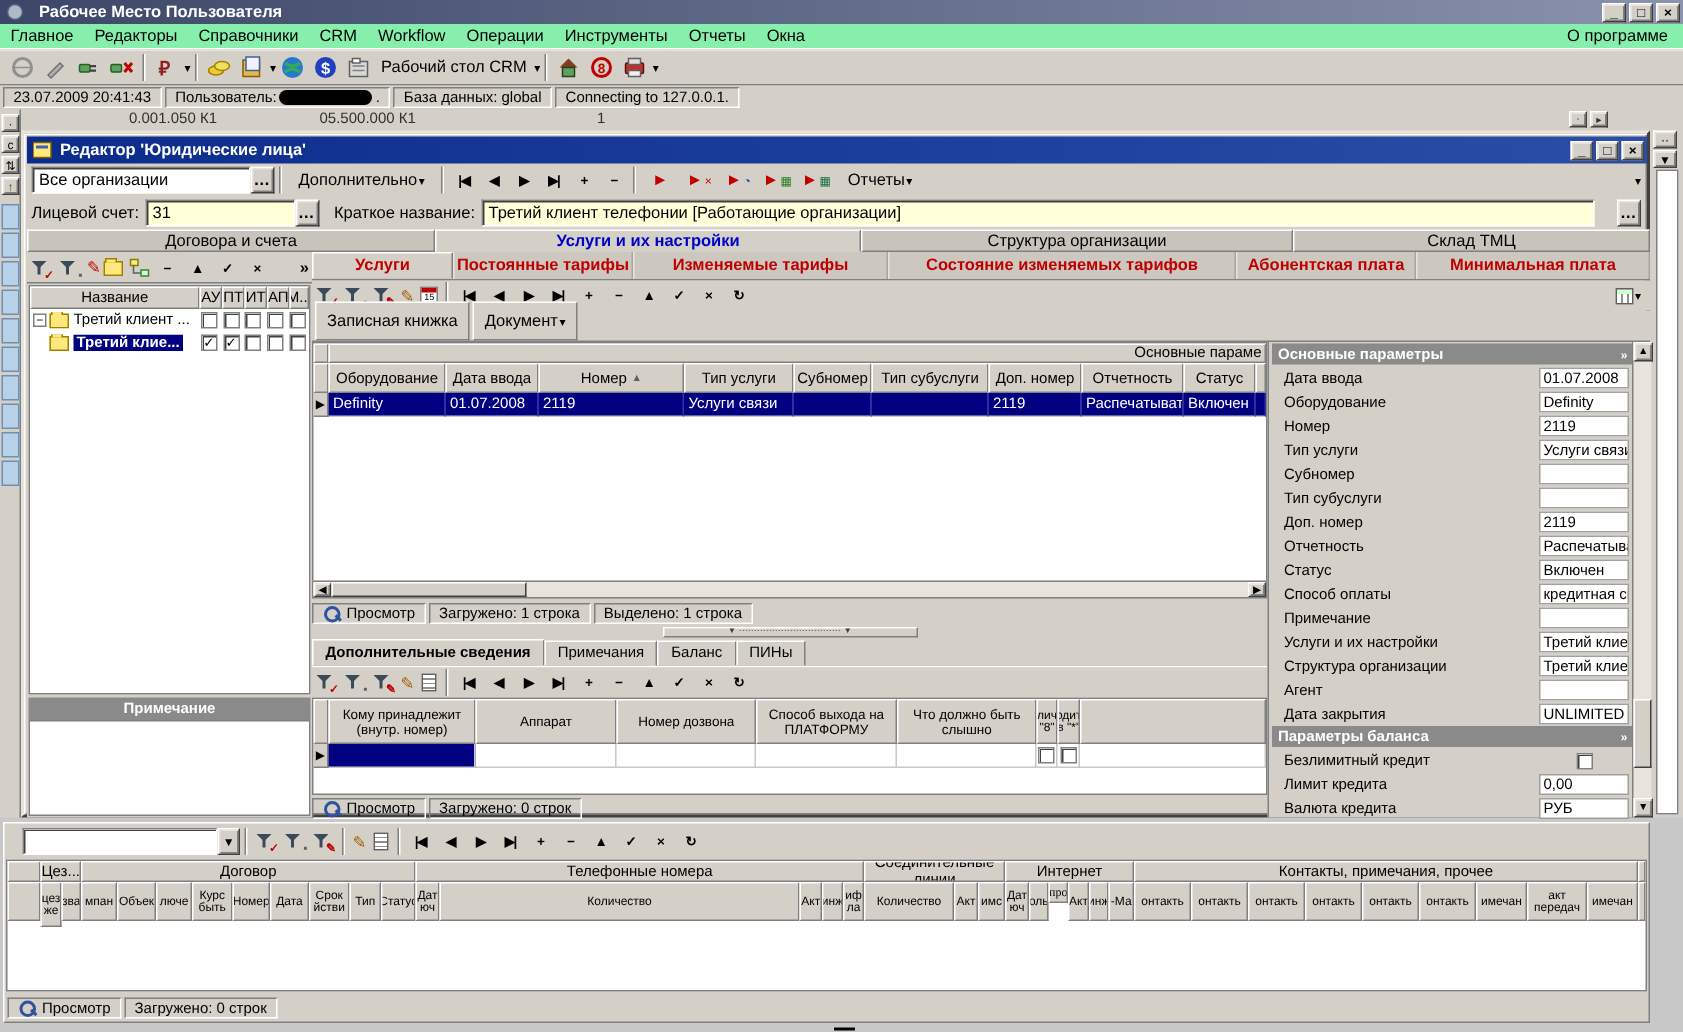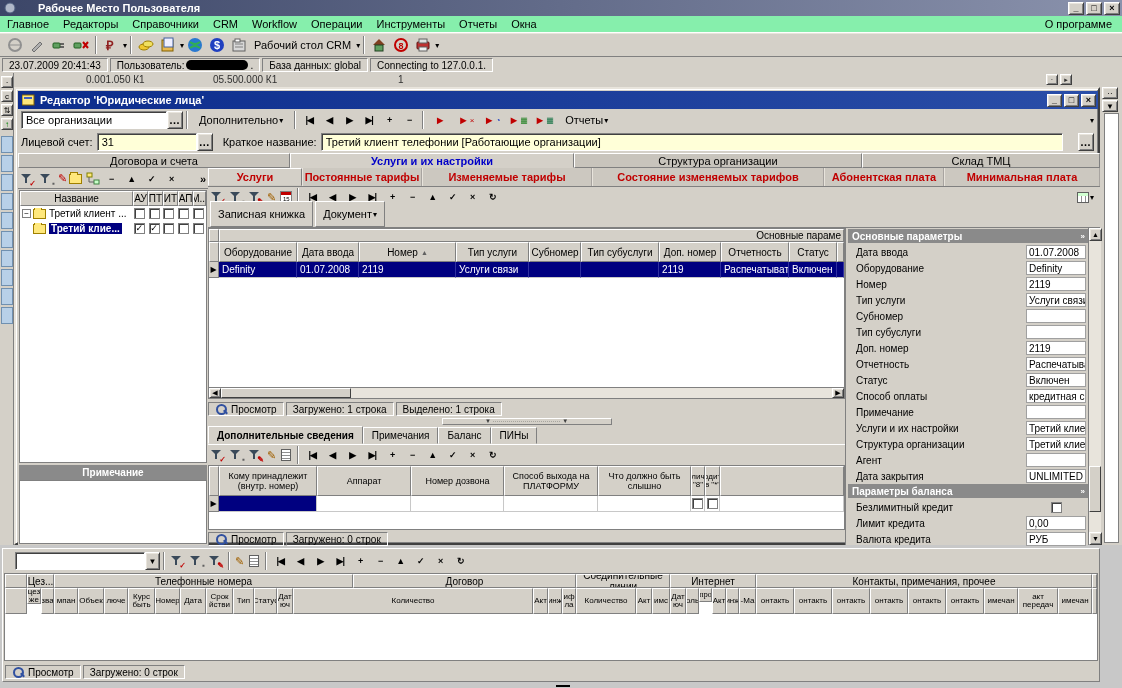--- a/index.html
+++ b/index.html
@@ -5,21 +5,21 @@
   * { box-sizing: border-box; margin:0; padding:0; }
   html,body { width:1122px; height:688px; }
   body { font-family:"Liberation Sans", sans-serif; font-size:11px; color:#000; }
   .screen { position:relative; width:1122px; height:688px; background:#c8c8c8; overflow:hidden; }
   .abs { position:absolute; }
   .btn3d { background:#d4d0c8; border:1px solid; border-color:#ffffff #404040 #404040 #ffffff; box-shadow: inset 1px 1px 0 #e8e4dc, inset -1px -1px 0 #808080; display:inline-flex; align-items:center; justify-content:center; cursor:default; }
   .vsep { width:2px; height:18px; border-left:1px solid #808080; border-right:1px solid #ffffff; margin:0 3px; display:inline-block; }
 
   
   .titlebar { left:0; top:0; width:1122px; height:16px; background:linear-gradient(90deg,#3c4668,#8a92ac); display:flex; align-items:center; padding:0 2px; }
-  .titlebar .t-text { color:#fff; font-weight:bold; font-size:11px; margin-left:20px; flex:1; }
+  .titlebar .t-text { color:#fff; font-weight:bold; font-size:11px; margin-left:8px; flex:1; }
   .wb { width:16px; height:13px; font-size:9px; font-weight:bold; line-height:10px; margin-left:2px; }
   .menubar { left:0; top:16px; width:1122px; height:17px; background:#86efac; border-bottom:1px solid #ffffff; display:flex; align-items:center; }
   .mitem { padding:1px 7px; }
   .m-right { margin-left:auto; padding-right:10px; }
   .toolbar { left:0; top:33px; width:1122px; height:24px; background:#d4d0c8; border-top:1px solid #e8e4dc; border-bottom:1px solid #808080; display:flex; align-items:center; padding-left:4px; }
   .tbtn { width:22px; height:20px; display:inline-flex; align-items:center; justify-content:center; }
   .ddm { font-size:8px; margin-left:1px; }
   .crmlabel { padding:0 4px; }
   .statustop { left:0; top:57px; width:1122px; height:16px; background:#d4d0c8; display:flex; align-items:center; padding-left:2px; font-size:10px; }
   .sseg { border:1px solid; border-color:#808080 #ffffff #ffffff #808080; padding:0 6px; height:14px; display:inline-flex; align-items:center; margin-right:2px; white-space:nowrap; }
@@ -750,30 +750,30 @@
         <span class="navg">−</span>
         <span class="navg">▲</span>
         <span class="navg">✓</span>
         <span class="navg">×</span>
         <span class="navg">↻</span>
       </div>
     <div class="bgrid" id="bottom-grid">
         <div class="grow bg-group">
           <span class="hcell" style="width: 22px; height: 14px;"></span>
           <span class="hcell" style="width: 27px; height: 14px;">Цез...</span>
+          <span class="hcell" style="width: 223px; height: 14px;">Договор</span>
           <span class="hcell" style="width: 299px; height: 14px;">Телефонные номера</span>
-          <span class="hcell" style="width: 223px; height: 14px;">Договор</span>
           <span class="hcell" style="width: 94px; height: 14px;">Соединительные линии</span>
           <span class="hcell" style="width: 86px; height: 14px;">Интернет</span>
           <span class="hcell" style="width: 336px; height: 14px;">Контакты, примечания, прочее</span>
           <span class="hcell" style="flex: 1 1 0%; height: 14px;"></span>
         </div>
         <div class="grow bg-sub">
           <span class="hcell" style="width: 22px; height: 26px;"></span>
-          <span class="hcell" style="width: 14px; height: 16px; font-size: 8px; line-height: 8px; white-space: normal; overflow: hidden;">цез же</span>
+          <span class="hcell" style="width: 14px; height: 30px; font-size: 8px; line-height: 8px; white-space: normal; overflow: hidden;">цез же</span>
           <span class="hcell" style="width: 13px; height: 26px; font-size: 8px; line-height: 8px; white-space: normal; overflow: hidden;">зва</span>
           <span class="hcell" style="width: 24px; height: 26px; font-size: 8px; line-height: 8px; white-space: normal; overflow: hidden;">мпан</span>
           <span class="hcell" style="width: 26px; height: 26px; font-size: 8px; line-height: 8px; white-space: normal; overflow: hidden;">Объек</span>
           <span class="hcell" style="width: 24px; height: 26px; font-size: 8px; line-height: 8px; white-space: normal; overflow: hidden;">люче</span>
           <span class="hcell" style="width: 27px; height: 26px; font-size: 8px; line-height: 8px; white-space: normal; overflow: hidden;">Курс быть</span>
           <span class="hcell" style="width: 25px; height: 26px; font-size: 8px; line-height: 8px; white-space: normal; overflow: hidden;">Номер</span>
           <span class="hcell" style="width: 26px; height: 26px; font-size: 8px; line-height: 8px; white-space: normal; overflow: hidden;">Дата</span>
           <span class="hcell" style="width: 27px; height: 26px; font-size: 8px; line-height: 8px; white-space: normal; overflow: hidden;">Срок йстви</span>
           <span class="hcell" style="width: 21px; height: 26px; font-size: 8px; line-height: 8px; white-space: normal; overflow: hidden;">Тип</span>
           <span class="hcell" style="width: 23px; height: 26px; font-size: 8px; line-height: 8px; white-space: normal; overflow: hidden;">Статус</span>

